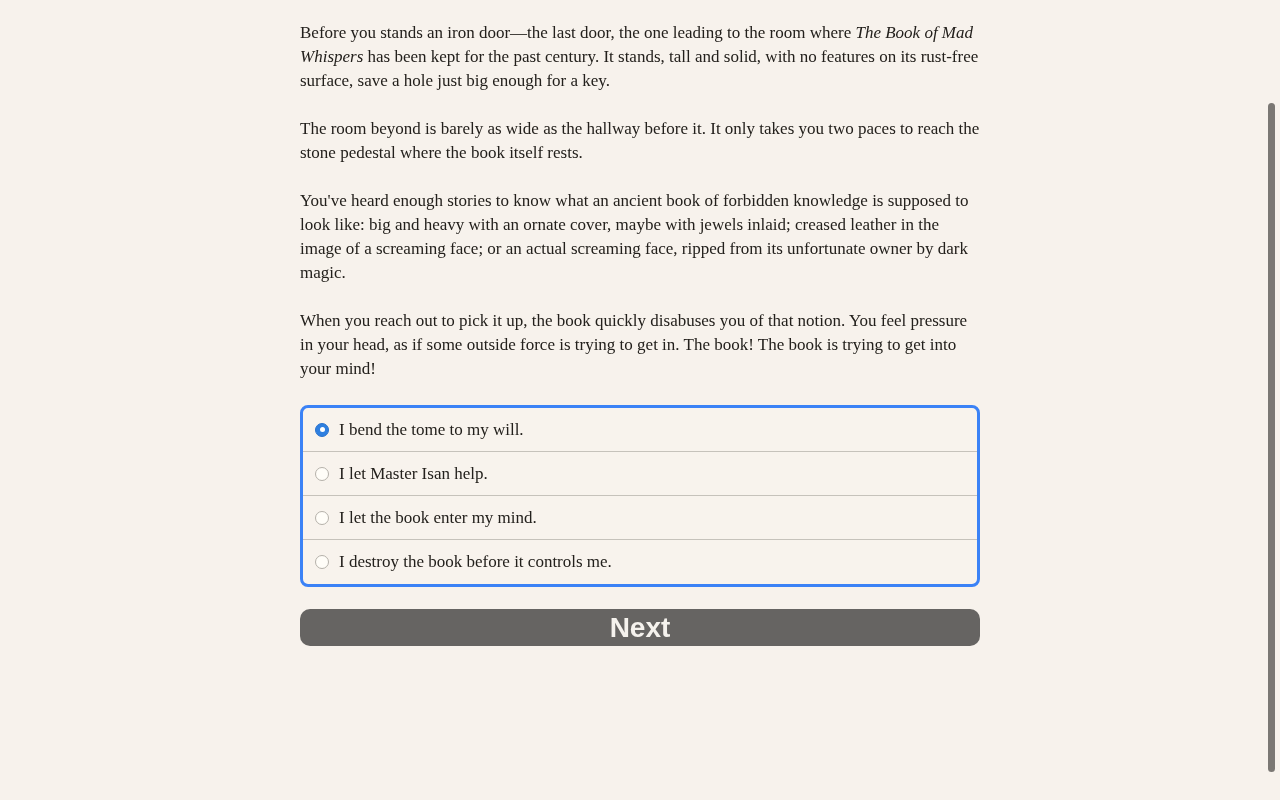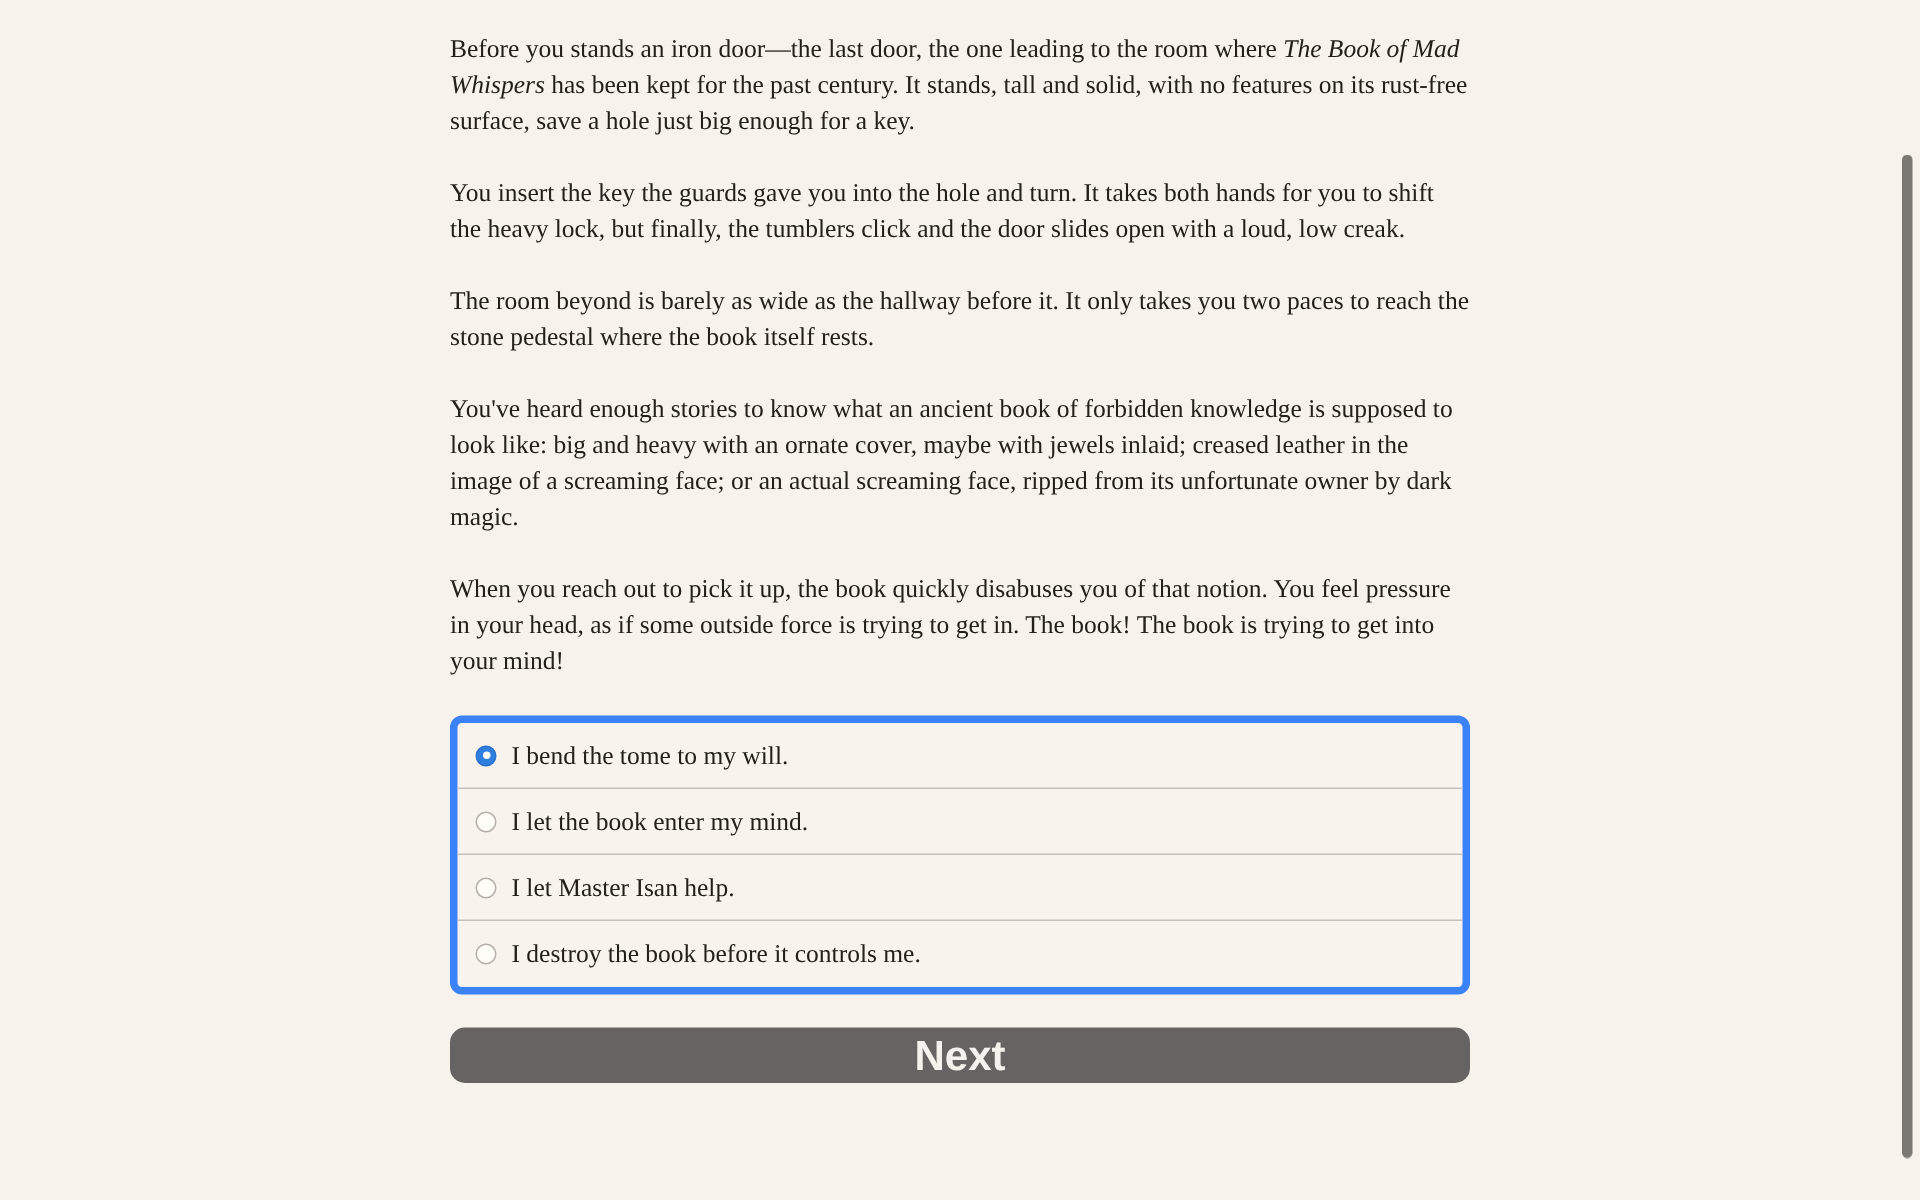--- a/index.html
+++ b/index.html
@@ -17,21 +17,21 @@
     font-size: 17px;
     line-height: 24px;
     color: #23201c;
   }
   .story p {
     margin: 0 0 24px 0;
   }
   .story em { font-style: italic; }
 
   .choices {
-    border: 5px solid #3b82f6;
+    border: 3px solid #3b82f6;
     border-radius: 8px;
     margin: 0 0 22px 0;
     background: #f8f3ed;
   }
   .choice-row {
     display: flex;
     align-items: center;
     gap: 10px;
     height: 44px;
     padding: 0 12px;
@@ -89,38 +89,37 @@
     background: #7b7874;
   }
 </style>
 </head>
 <body>
 
 <div class="content">
 
   <div class="story">
     <p><span>Before you stands an iron door—the last door, the one leading to the room where </span><em>The Book of Mad Whispers</em><span> has been kept for the past century. It stands, tall and solid, with no features on its rust-free surface, save a hole just big enough for a key.</span></p>
-    <p><span>You insert the key the guards gave you into the hole and turn. It takes both hands for you to shift the heavy lock, but finally, the tumblers click and the door slides open with a loud, low creak.</span></p>
     <p><span>The room beyond is barely as wide as the hallway before it. It only takes you two paces to reach the stone pedestal where the book itself rests.</span></p>
     <p><span>You've heard enough stories to know what an ancient book of forbidden knowledge is supposed to look like: big and heavy with an ornate cover, maybe with jewels inlaid; creased leather in the image of a screaming face; or an actual screaming face, ripped from its unfortunate owner by dark magic.</span></p>
     <p><span>When you reach out to pick it up, the book quickly disabuses you of that notion. You feel pressure in your head, as if some outside force is trying to get in. The book! The book is trying to get into your mind!</span></p>
   </div>
 
   <form class="choices">
     <label class="choice-row">
       <span class="radio checked"></span>
       <span class="choice-label">I bend the tome to my will.</span>
     </label>
     <label class="choice-row">
       <span class="radio"></span>
-      <span class="choice-label">I let the book enter my mind.</span>
+      <span class="choice-label">I let Master Isan help.</span>
     </label>
     <label class="choice-row">
       <span class="radio"></span>
-      <span class="choice-label">I let Master Isan help.</span>
+      <span class="choice-label">I let the book enter my mind.</span>
     </label>
     <label class="choice-row">
       <span class="radio"></span>
       <span class="choice-label">I destroy the book before it controls me.</span>
     </label>
   </form>
 
   <button type="button" class="next">Next</button>
 
 </div>

